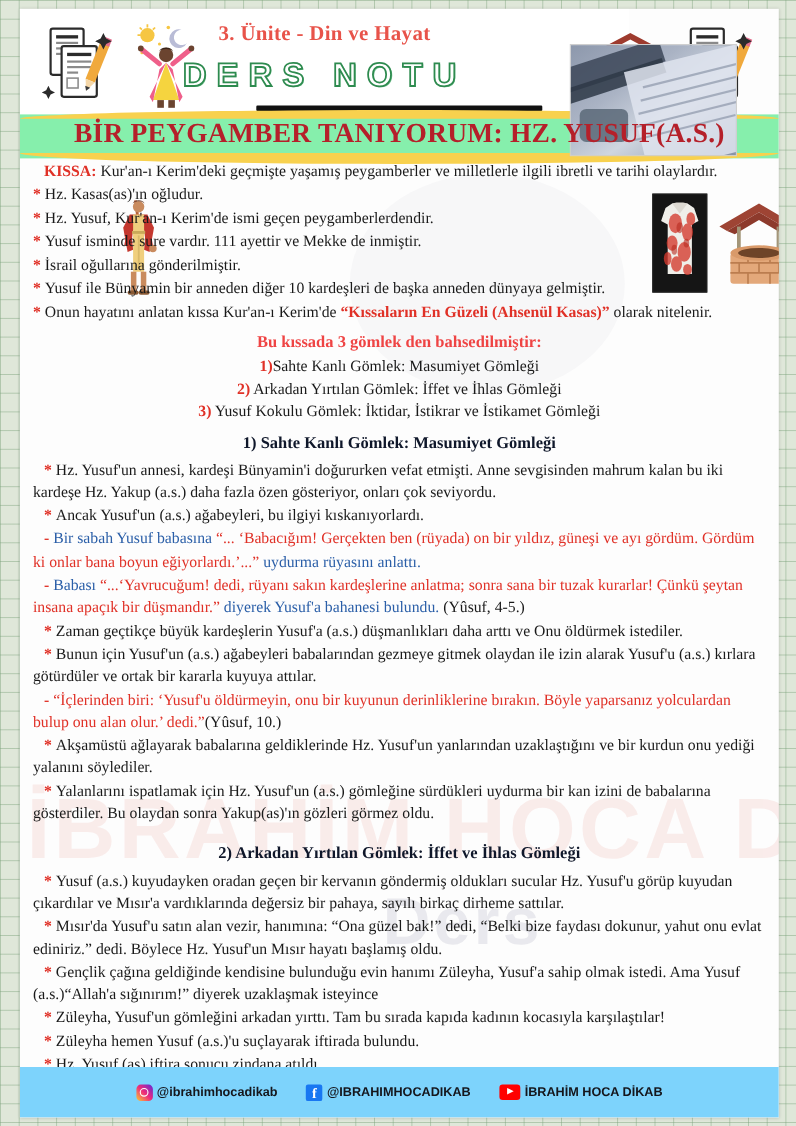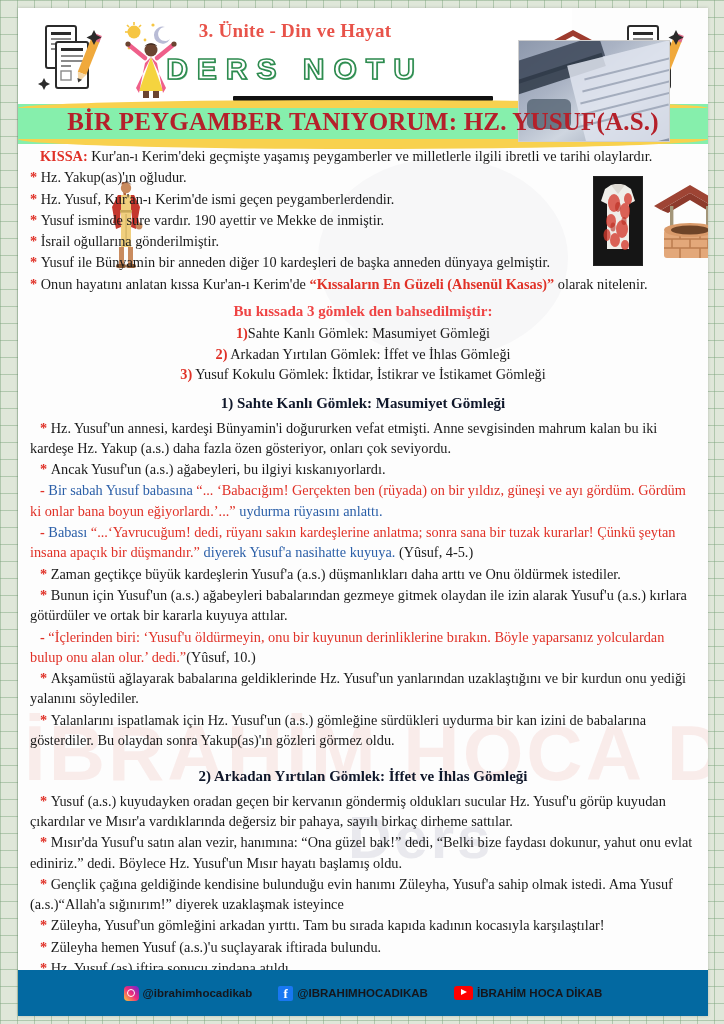--- a/index.html
+++ b/index.html
@@ -108,21 +108,21 @@
   #quran .pg{position:absolute;background:#e6e9f0;opacity:.85;}
   #shirt{
     position:absolute;left:575px;top:168px;width:48px;height:88px;
     background:#141414;border:1px solid #222;overflow:hidden;
   }
   #well{position:absolute;left:632px;top:172px;width:80px;height:82px;}
   #prophet{position:absolute;left:83px;top:170px;width:52px;height:95px;}
   
   #footer{
     position:absolute;left:0;bottom:0;width:690px;height:46px;
-    background:#0369a1;display:flex;align-items:center;justify-content:center;gap:26px;
+    background:#7dd3fc;display:flex;align-items:center;justify-content:center;gap:26px;
     font-family:"Liberation Sans", sans-serif;font-size:11.5px;font-weight:bold;color:#15161c;
   }
   .soc{display:flex;align-items:center;gap:4px;}
   .ig{width:15px;height:15px;border-radius:4px;
     background:linear-gradient(45deg,#f9ce34,#ee2a7b 50%,#6228d7);position:relative;}
   .ig::after{content:"";position:absolute;left:3.5px;top:3.5px;width:6px;height:6px;
     border:1.4px solid #fff;border-radius:50%;}
   .fb{width:15px;height:15px;background:#1877f2;border-radius:2px;color:#fff;
     font-family:"Liberation Serif",serif;font-weight:bold;font-size:13px;line-height:15px;text-align:center;}
   .yt{width:19px;height:14px;background:#ff0000;border-radius:3px;position:relative;}
@@ -314,39 +314,39 @@
       <ellipse cx="40" cy="50" rx="26" ry="7" fill="#d99a6a"></ellipse>
       <ellipse cx="40" cy="50" rx="19" ry="4.6" fill="#6e4428"></ellipse>
     </svg>
 
     <div id="content">
 
       <p class="ind">
         <span class="redb">KISSA:</span><span> Kur'an-ı Kerim'deki geçmişte yaşamış peygamberler ve milletlerle ilgili ibretli ve tarihi olaylardır.</span>
       </p>
 
-      <p><span class="star">* </span><span>Hz. Yakup(as)'ın oğludur.</span></p>
+      <p><span class="star">* </span><span>Hz. Kasas(as)'ın oğludur.</span></p>
       <p><span class="star">* </span><span>Hz. Yusuf, Kur'an-ı Kerim'de ismi geçen peygamberlerdendir.</span></p>
-      <p><span class="star">* </span><span>Yusuf isminde sure vardır. 190 ayettir ve Mekke de inmiştir.</span></p>
+      <p><span class="star">* </span><span>Yusuf isminde sure vardır. 111 ayettir ve Mekke de inmiştir.</span></p>
       <p><span class="star">* </span><span>İsrail oğullarına gönderilmiştir.</span></p>
       <p><span class="star">* </span><span>Yusuf ile Bünyamin bir anneden diğer 10 kardeşleri de başka anneden dünyaya gelmiştir.</span></p>
       <p><span class="star">* </span><span>Onun hayatını anlatan kıssa Kur'an-ı Kerim'de </span><span class="redb">“Kıssaların En Güzeli (Ahsenül Kasas)”</span><span> olarak nitelenir.</span></p>
 
       <div style="margin-top:7px;">
         <p class="gomlek-head">Bu kıssada 3 gömlek den bahsedilmiştir:</p>
         <p class="gomlek-line"><span class="redb">1)</span><span class="b">Sahte Kanlı Gömlek:</span><span> Masumiyet Gömleği</span></p>
         <p class="gomlek-line"><span class="redb">2)</span><span class="b"> Arkadan Yırtılan Gömlek:</span><span> İffet ve İhlas Gömleği</span></p>
         <p class="gomlek-line"><span class="redb">3)</span><span class="b"> Yusuf Kokulu Gömlek:</span><span> İktidar, İstikrar ve İstikamet Gömleği</span></p>
       </div>
 
       <p class="sec-head">1) Sahte Kanlı Gömlek: Masumiyet Gömleği</p>
       <p class="ind"><span class="star">* </span><span>Hz. Yusuf'un annesi, kardeşi Bünyamin'i doğururken vefat etmişti. Anne sevgisinden mahrum kalan bu iki kardeşe Hz. Yakup (a.s.) daha fazla özen gösteriyor, onları çok seviyordu.</span></p>
       <p class="ind"><span class="star">* </span><span>Ancak Yusuf'un (a.s.) ağabeyleri, bu ilgiyi kıskanıyorlardı.</span></p>
       <p class="ind"><span class="redb">- </span><span class="blue">Bir sabah Yusuf babasına </span><span class="red">“... ‘Babacığım! Gerçekten ben (rüyada) on bir yıldız, güneşi ve ayı gördüm. Gördüm ki onlar bana boyun eğiyorlardı.’...”</span><span class="blue"> uydurma rüyasını anlattı.</span></p>
-      <p class="ind"><span class="redb">- </span><span class="blue">Babası </span><span class="red">“...‘Yavrucuğum! dedi, rüyanı sakın kardeşlerine anlatma; sonra sana bir tuzak kurarlar! Çünkü şeytan insana apaçık bir düşmandır.”</span><span class="blue"> diyerek Yusuf'a nasihatte kuyuya. </span><span class="b">(Yûsuf, 4-5.)</span></p>
+      <p class="ind"><span class="redb">- </span><span class="blue">Babası </span><span class="red">“...‘Yavrucuğum! dedi, rüyanı sakın kardeşlerine anlatma; sonra sana bir tuzak kurarlar! Çünkü şeytan insana apaçık bir düşmandır.”</span><span class="blue"> diyerek Yusuf'a bahanesi bulundu. </span><span class="b">(Yûsuf, 4-5.)</span></p>
       <p class="ind"><span class="star">* </span><span>Zaman geçtikçe büyük kardeşlerin Yusuf'a (a.s.) düşmanlıkları daha arttı ve Onu öldürmek istediler.</span></p>
       <p class="ind"><span class="star">* </span><span>Bunun için Yusuf'un (a.s.) ağabeyleri babalarından gezmeye gitmek olaydan ile izin alarak Yusuf'u (a.s.) kırlara götürdüler ve ortak bir kararla kuyuya attılar.</span></p>
       <p class="ind"><span class="redb">- </span><span class="red">“İçlerinden biri: ‘Yusuf'u öldürmeyin, onu bir kuyunun derinliklerine bırakın. Böyle yaparsanız yolculardan bulup onu alan olur.’ dedi.”</span><span class="b">(Yûsuf, 10.)</span></p>
       <p class="ind"><span class="star">* </span><span>Akşamüstü ağlayarak babalarına geldiklerinde Hz. Yusuf'un yanlarından uzaklaştığını ve bir kurdun onu yediği yalanını söylediler.</span></p>
       <p class="ind"><span class="star">* </span><span>Yalanlarını ispatlamak için Hz. Yusuf'un (a.s.) gömleğine sürdükleri uydurma bir kan izini de babalarına gösterdiler.   Bu olaydan sonra Yakup(as)'ın gözleri görmez oldu.</span></p>
 
       <p class="sec-head" style="margin-top:16px;">2) Arkadan Yırtılan Gömlek: İffet ve İhlas Gömleği</p>
       <p class="ind"><span class="star">* </span><span>Yusuf (a.s.) kuyudayken oradan geçen bir kervanın göndermiş oldukları sucular Hz. Yusuf'u görüp kuyudan çıkardılar ve Mısır'a vardıklarında değersiz bir pahaya, sayılı birkaç dirheme sattılar.</span></p>
       <p class="ind"><span class="star">* </span><span>Mısır'da Yusuf'u satın alan vezir, hanımına: “</span><span class="b">Ona güzel bak!</span><span>” dedi, “Belki bize faydası dokunur, yahut onu evlat ediniriz.” dedi. Böylece Hz. Yusuf'un Mısır hayatı başlamış oldu.</span></p>
       <p class="ind"><span class="star">* </span><span>Gençlik çağına geldiğinde kendisine bulunduğu evin hanımı Züleyha, Yusuf'a sahip olmak istedi. Ama Yusuf (a.s.)“Allah'a sığınırım!” diyerek uzaklaşmak isteyince</span></p>

